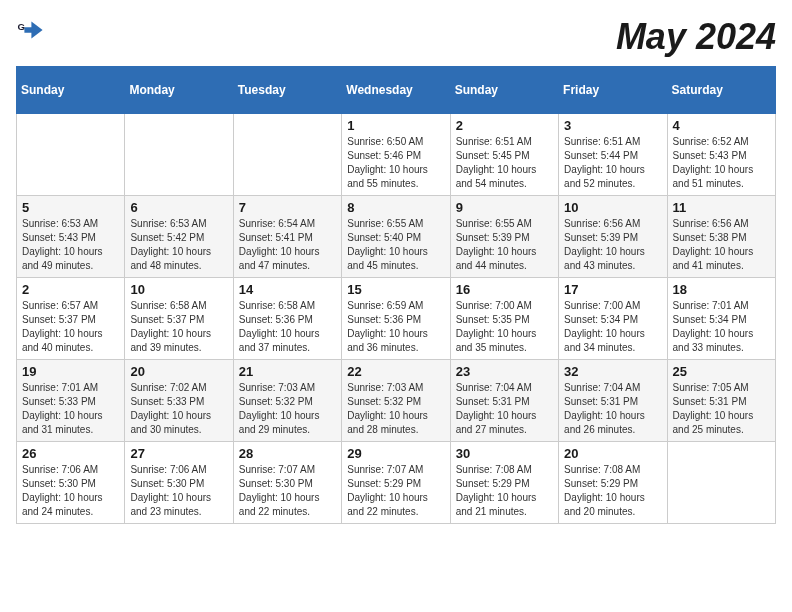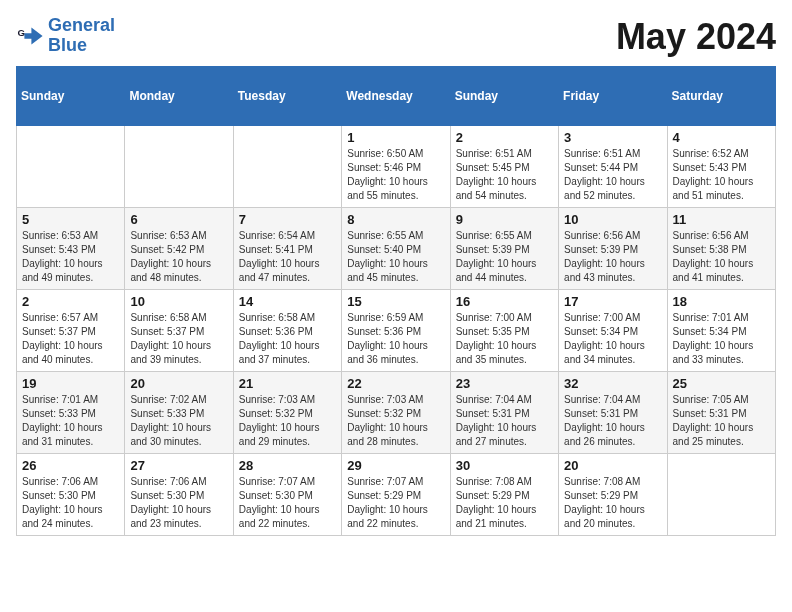--- a/index.html
+++ b/index.html
@@ -29,39 +29,40 @@
     }
     .logo-text span {
       color: #2e6db4;
     }
     .logo-icon {
       width: 28px;
       height: 28px;
     }
     .title-block {
       text-align: right;
+      font-style: italic;
     }
     .month-title {
       font-size: 36px;
       font-weight: bold;
       color: #1a1a1a;
     }
     .location {
       font-size: 15px;
       color: #444;
     }
     table {
       width: 100%;
       border-collapse: collapse;
       font-size: 11px;
     }
     thead tr th {
       background-color: #2e6db4;
       color: #fff;
-      padding: 22px 4px;
+      padding: 16px 4px;
       text-align: left;
       font-size: 12px;
       font-weight: bold;
       border: 1px solid #2e6db4;
     }
     tbody tr td {
       border: 1px solid #ccc;
       vertical-align: top;
       padding: 4px 5px;
       width: calc(100% / 7);
@@ -88,26 +89,20 @@
 </head>
 <body>
 
 <div class="header">
   <div class="logo">
     <svg class="logo-icon" viewBox="0 0 40 40">
       <text x="2" y="20" font-size="14" fill="#1a1a2e" font-weight="bold">G</text>
 
       <polygon points="22,8 38,20 22,32 22,24 12,24 12,16 22,16" fill="#2e6db4"></polygon>
     </svg>
-    <div>
-      <div class="logo-text">
-        <span>General</span><br>
-        <span style="color:#2e6db4">Blue</span>
-      </div>
-    </div>
   </div>
   <div class="title-block">
     <div class="month-title">May 2024</div>
   </div>
 </div>
 
 <table>
   <thead>
     <tr>
     <th>Sunday</th>

